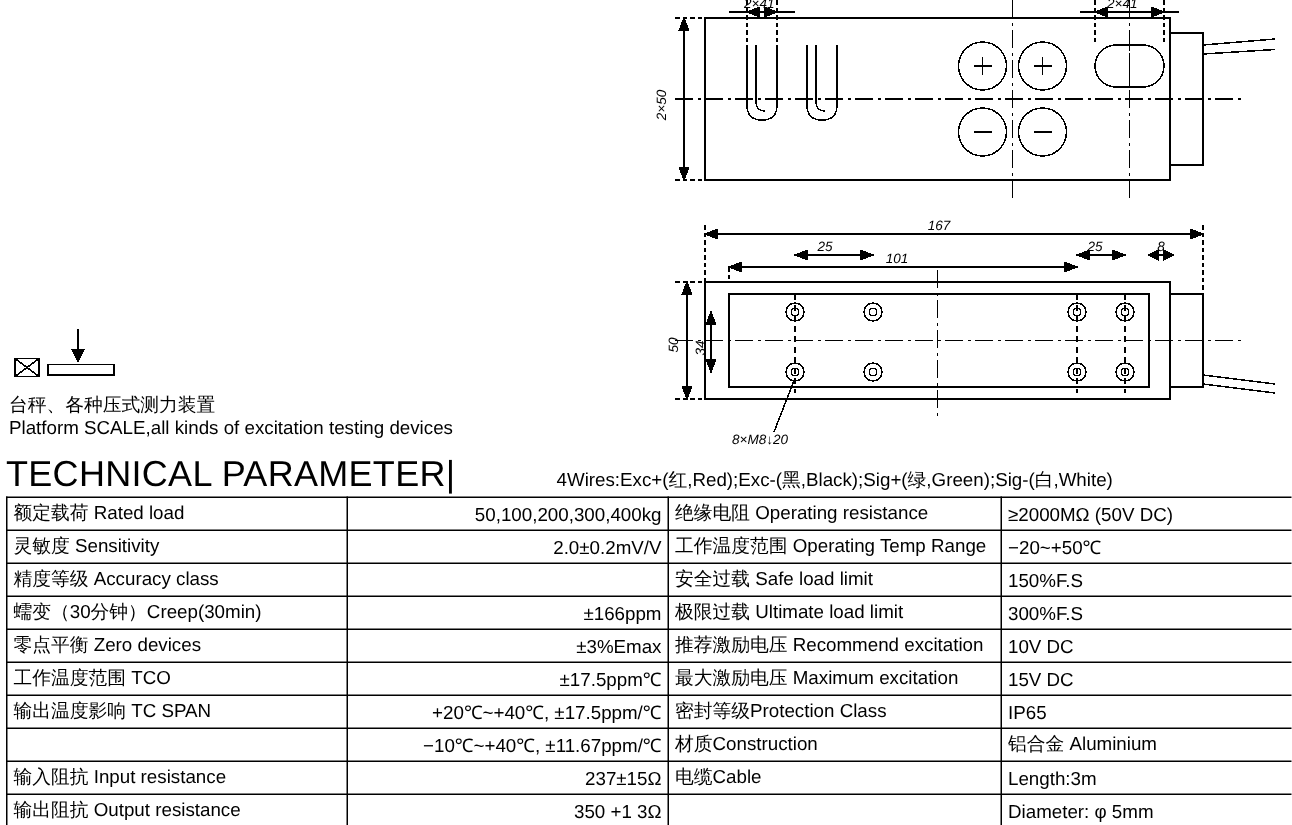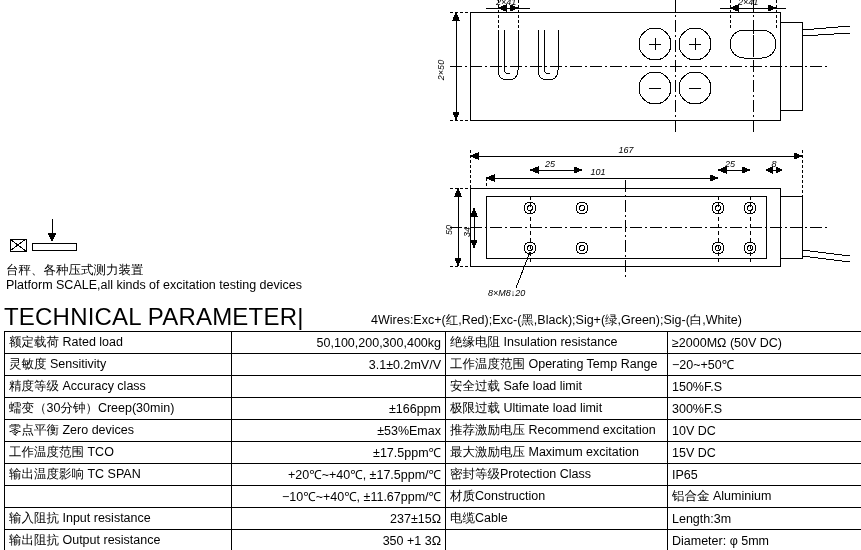--- a/index.html
+++ b/index.html
@@ -221,44 +221,44 @@
     <span>TECHNICAL PARAMETER</span><span>|</span>
   </div>
   <div class="wires">4Wires:Exc+(红,Red);Exc-(黑,Black);Sig+(绿,Green);Sig-(白,White)</div>
 </div>
 
 <table class="spec">
   <tbody>
     <tr>
       <td class="c1">额定载荷 Rated load</td>
       <td class="c2">50,100,200,300,400kg</td>
-      <td class="c3">绝缘电阻 Insulation resistance</td>
+      <td class="c3">绝缘电阻 Operating resistance</td>
       <td class="c4">≥2000MΩ (50V DC)</td>
     </tr>
     <tr>
       <td class="c1">灵敏度 Sensitivity</td>
-      <td class="c2">3.1±0.2mV/V</td>
+      <td class="c2">2.0±0.2mV/V</td>
       <td class="c3">工作温度范围 Operating Temp Range</td>
       <td class="c4">−20~+50℃</td>
     </tr>
     <tr>
       <td class="c1">精度等级 Accuracy class</td>
       <td class="c2"></td>
       <td class="c3">安全过载 Safe load limit</td>
       <td class="c4">150%F.S</td>
     </tr>
     <tr>
       <td class="c1">蠕变（30分钟）Creep(30min)</td>
       <td class="c2">±166ppm</td>
       <td class="c3">极限过载 Ultimate load limit</td>
       <td class="c4">300%F.S</td>
     </tr>
     <tr>
       <td class="c1">零点平衡 Zero devices</td>
-      <td class="c2">±53%Emax</td>
+      <td class="c2">±3%Emax</td>
       <td class="c3">推荐激励电压 Recommend excitation</td>
       <td class="c4">10V DC</td>
     </tr>
     <tr>
       <td class="c1">工作温度范围 TCO</td>
       <td class="c2">±17.5ppm℃</td>
       <td class="c3">最大激励电压 Maximum excitation</td>
       <td class="c4">15V DC</td>
     </tr>
     <tr>

